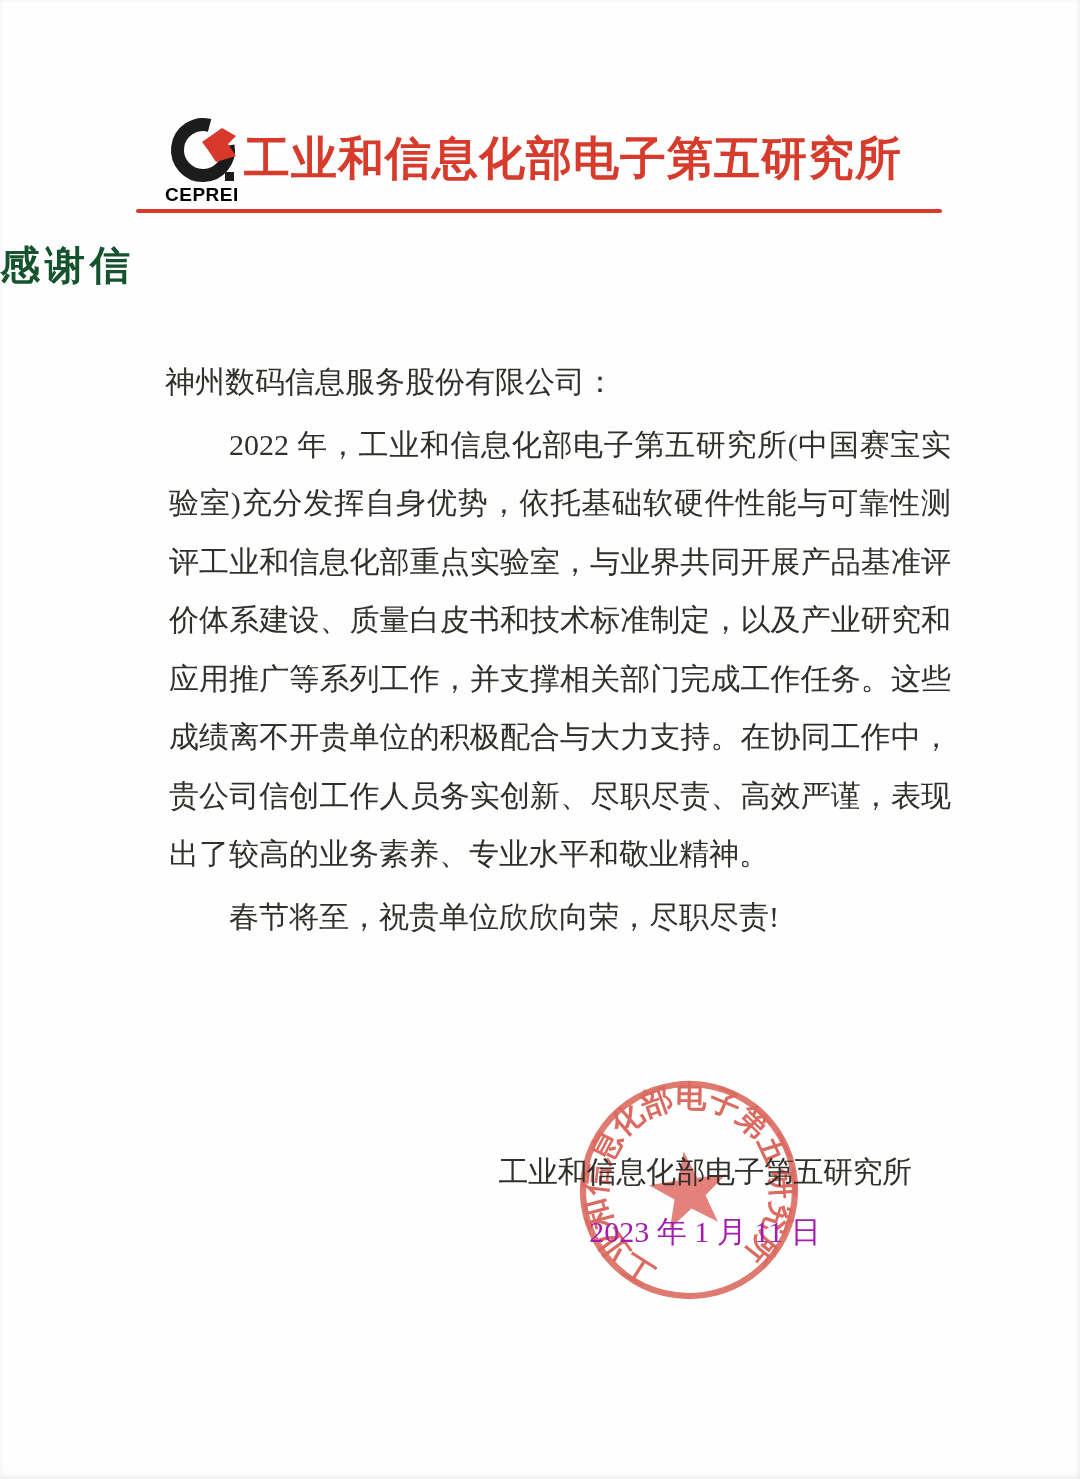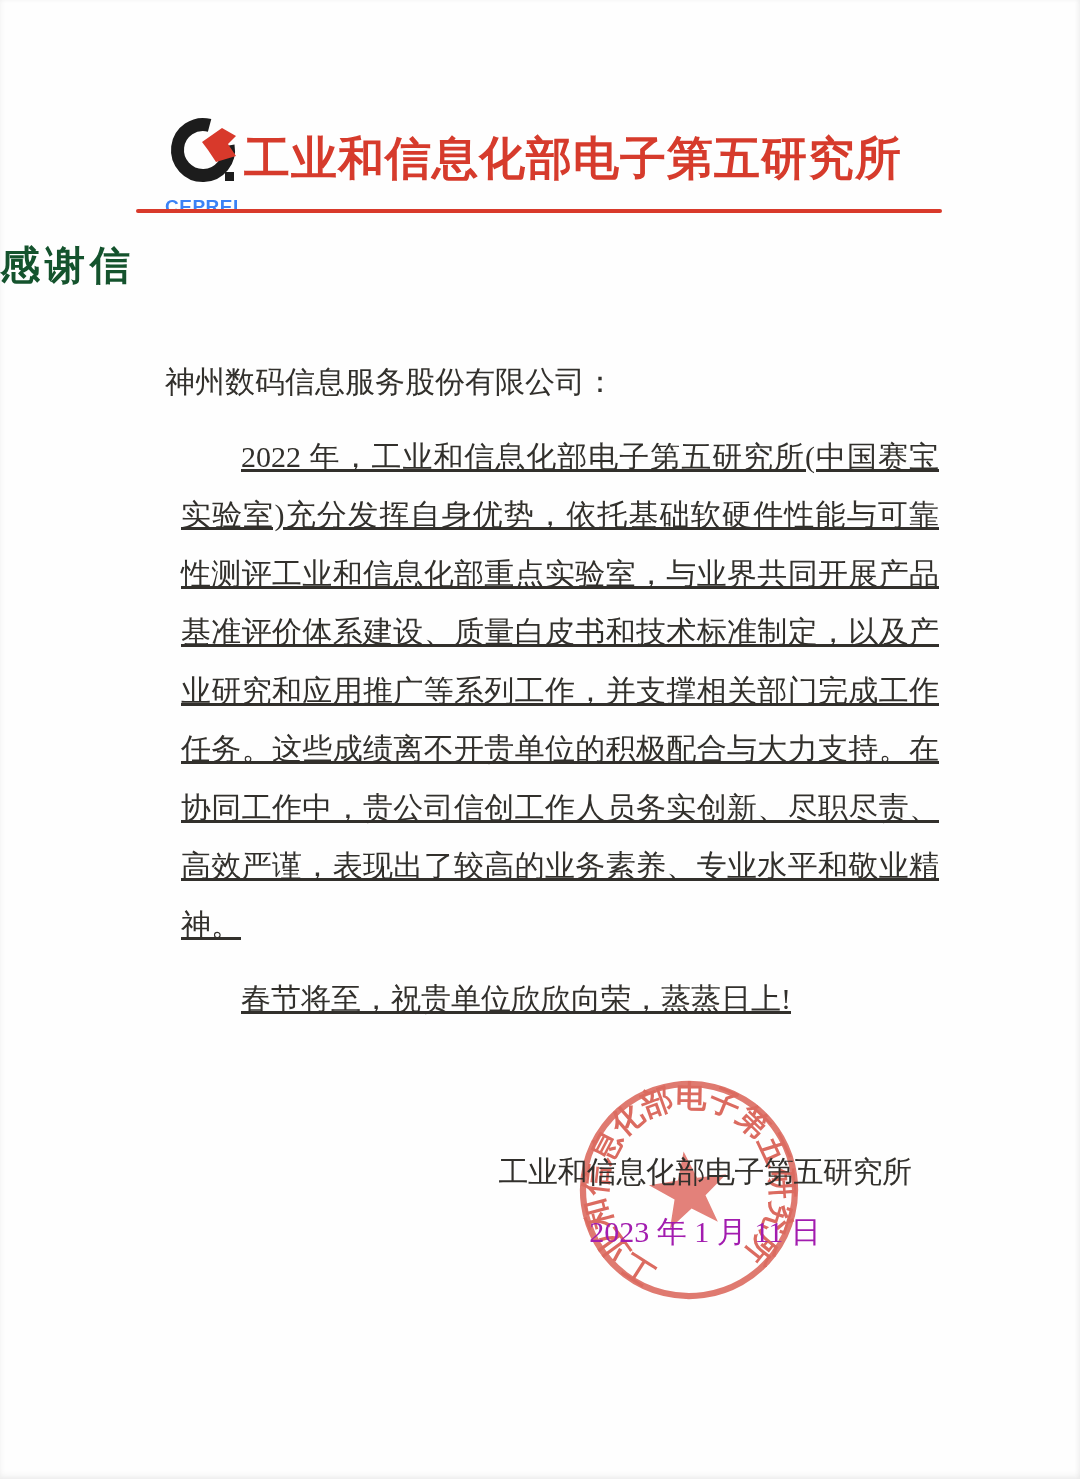--- a/index.html
+++ b/index.html
@@ -7,23 +7,23 @@
     position:relative;
     width:1080px;height:1479px;
     background:#fefefe;
     overflow:hidden;
     font-family:"Liberation Serif", serif;
     box-shadow:inset 0 -3px 6px rgba(0,0,0,0.06), inset -2px 0 4px rgba(0,0,0,0.03);
   }
   
   .logo-box{position:absolute;left:158px;top:110px;width:88px;height:78px;}
   .logo-cepri{
-    position:absolute;left:165px;top:196px;width:90px;
+    position:absolute;left:165px;top:184px;width:90px;
     font-family:"Liberation Sans", sans-serif;
-    font-weight:800;font-size:19px;letter-spacing:.5px;color:#3b82f6;
+    font-weight:800;font-size:19px;letter-spacing:.5px;color:#000000;
   }
   .org-title{
     position:absolute;left:244px;top:135px;
     font-family:"Liberation Sans", sans-serif;
     font-weight:700;font-size:46px;line-height:46px;letter-spacing:1px;
     color:#d63b2c;white-space:nowrap;
   }
   .red-rule{
     position:absolute;left:136px;top:209px;width:806px;height:4px;
     background:#d93a2b;border-radius:2px;
@@ -34,21 +34,21 @@
     font-family:Liberation Serif, serif;
     font-weight:700;font-size:40px;letter-spacing:5px;color:#14532d;
   }
   
   .letter-body{
     position:absolute;left:165px;top:353px;width:790px;
     font-size:30px;line-height:58.5px;color:#32302c;
     text-align:justify;
   }
   .salutation{text-indent:0;margin:0;}
-  .para{text-indent:2em;margin:16px;text-decoration:underline;}
+  .para{text-indent:2em;margin:4px;}
   
   .sig-org{
     position:absolute;left:450px;top:1142px;width:510px;height:60px;
     text-align:center;font-size:30px;line-height:60px;color:#32302c;
     letter-spacing:-0.5px;z-index:3;
   }
   .sig-date{
     position:absolute;left:450px;top:1202px;width:510px;height:60px;
     text-align:center;font-size:30px;line-height:60px;color:#a21caf;
     z-index:3;
@@ -83,21 +83,21 @@
 
   <div class="letter-title">感谢信</div>
 
   <div class="letter-body">
     <p class="salutation">神州数码信息服务股份有限公司：</p>
     <div>
 
         <p class="para">2022 年，工业和信息化部电子第五研究所(中国赛宝实验室)充分发挥自身优势，依托基础软硬件性能与可靠性测评工业和信息化部重点实验室，与业界共同开展产品基准评价体系建设、质量白皮书和技术标准制定，以及产业研究和应用推广等系列工作，并支撑相关部门完成工作任务。这些成绩离不开贵单位的积极配合与大力支持。在协同工作中，贵公司信创工作人员务实创新、尽职尽责、高效严谨，表现出了较高的业务素养、专业水平和敬业精神。</p>
 
 
-        <p class="para">春节将至，祝贵单位欣欣向荣，蒸蒸日上!</p>
+        <p class="para">春节将至，祝贵单位欣欣向荣，尽职尽责!</p>
       </div>
   </div>
 
   <div class="sig-org">工业和信息化部电子第五研究所</div>
   <div class="sig-date">2023 年 1 月 11 日</div>
 
   <svg class="stamp" viewBox="0 0 200 200">
     <defs>
       <path id="stamp-arc" d="M 66.9 165 A 73 73 0 1 1 133.1 165" fill="none"></path>
     </defs>

